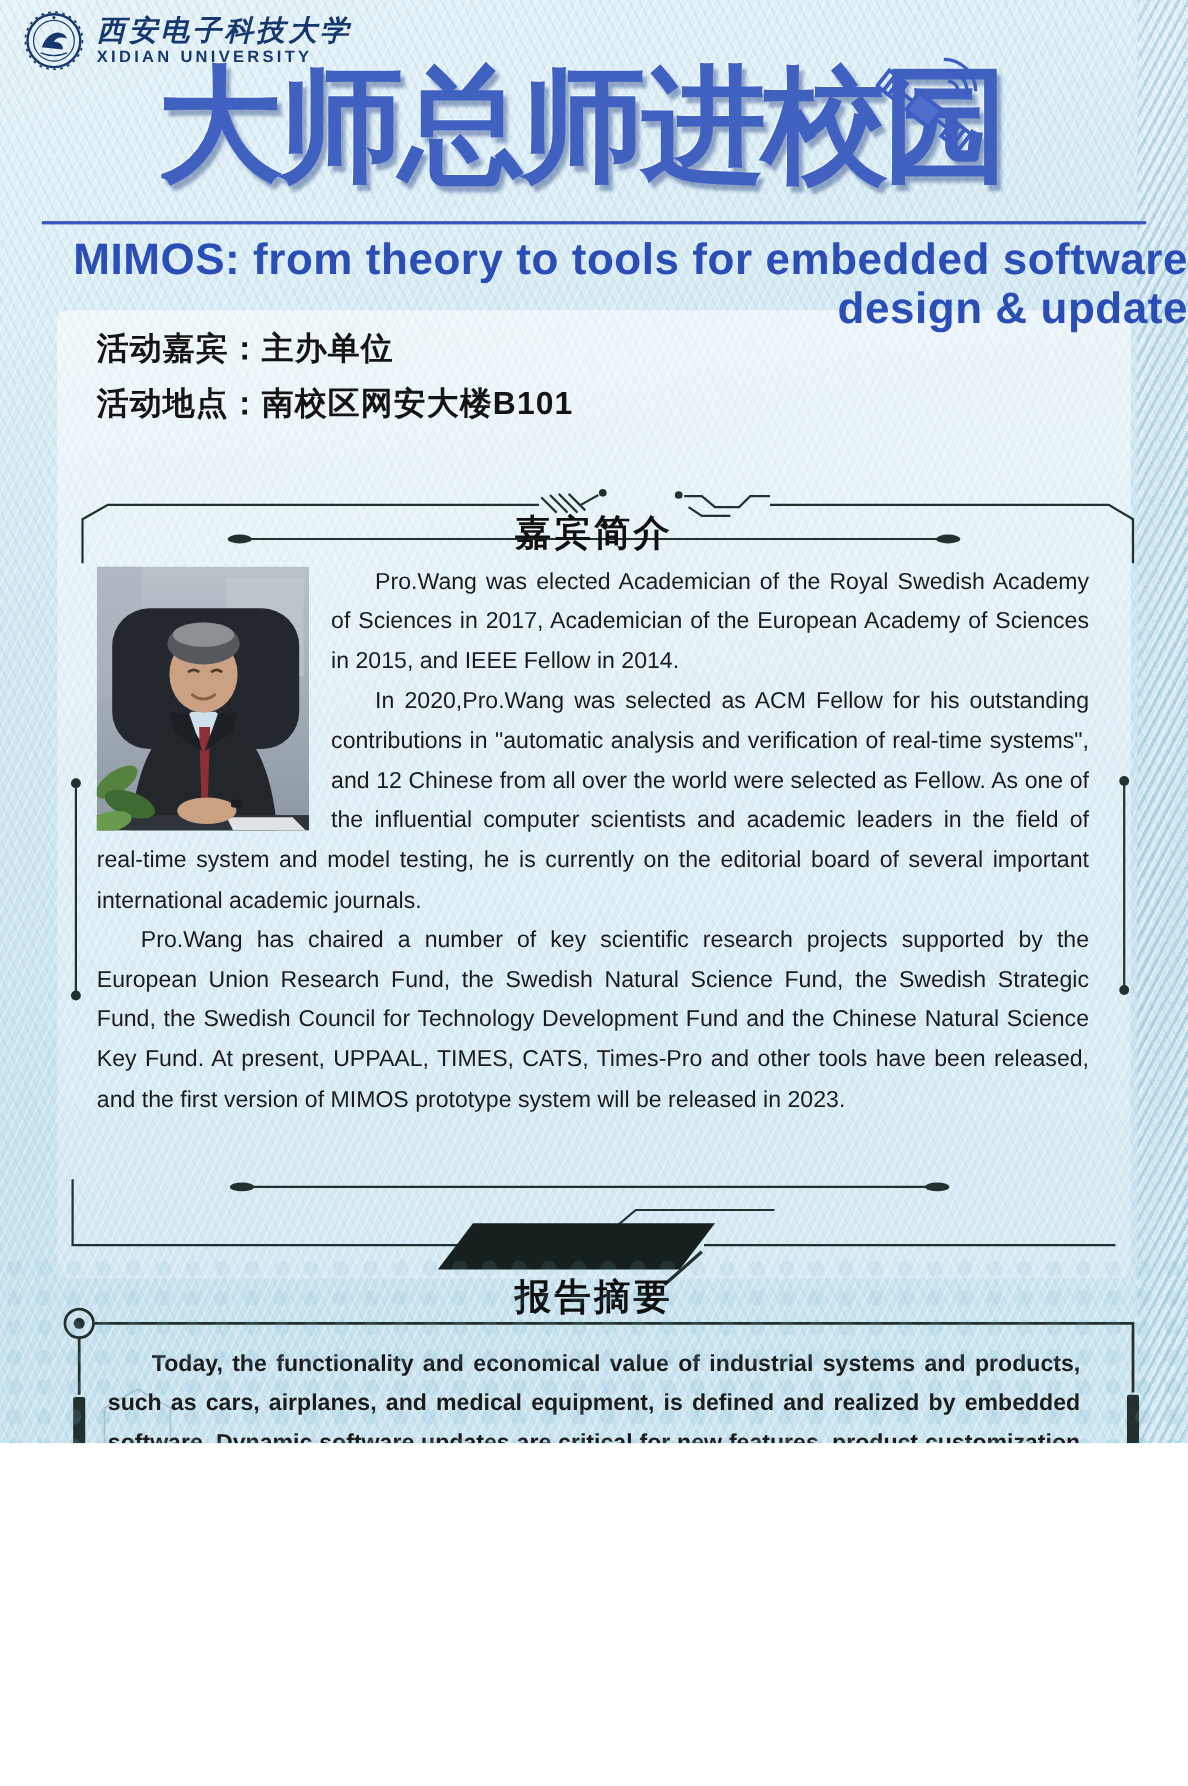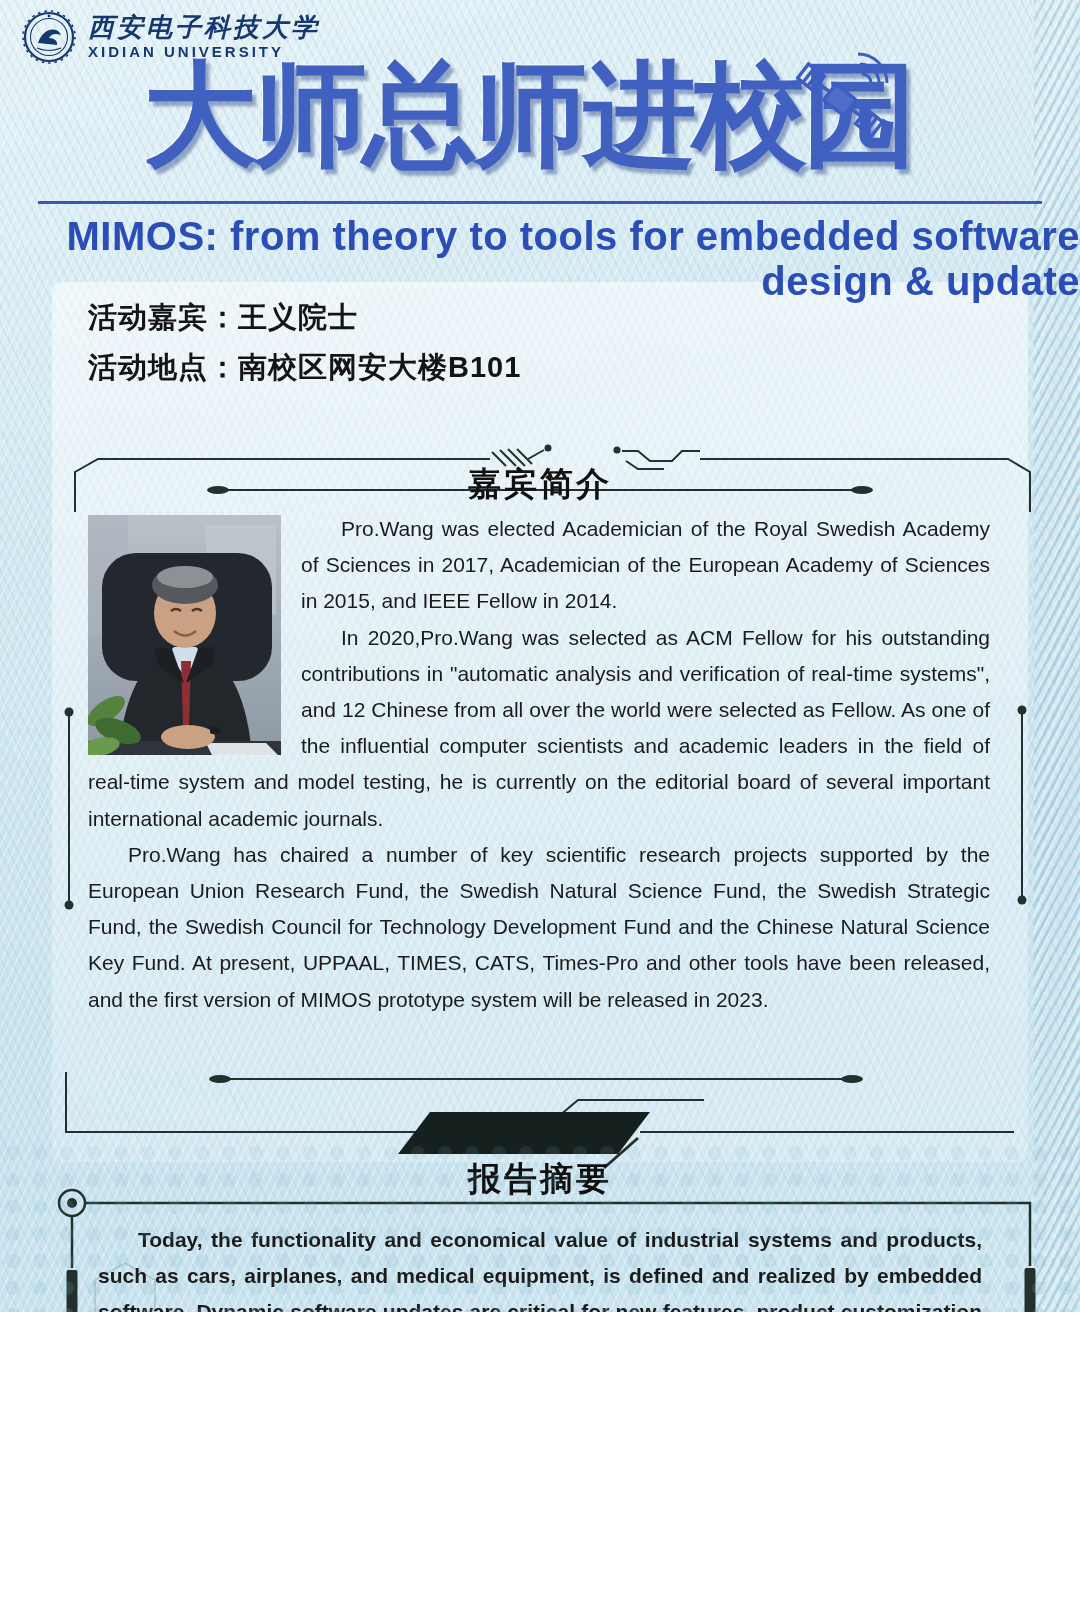--- a/index.html
+++ b/index.html
@@ -165,21 +165,21 @@
       <path d="M64,16 a19,19 0 0 1 19,19"></path>
       <path d="M62,6 a29,29 0 0 1 29,29"></path>
     </g>
   </svg>
 
   <div class="divider"></div>
 
   <div class="subtitle">MIMOS: from theory to tools for embedded software design &amp; update</div>
 
   <div class="event">
-    <div class="row"><span>活动嘉宾：</span><span>王义院士</span></div>
+    <div class="row"><span>活动嘉宾：</span><span>主办单位</span></div>
     <div class="row"><span>活动地点：</span><span>南校区网安大楼B101</span></div>
   </div>
 
   <div class="sec-title s1-title">嘉宾简介</div>
 
   <div class="bio">
     <svg class="photo" viewBox="0 0 193 240">
       <defs>
         <linearGradient id="pbg" x1="0" y1="0" x2="0" y2="1">
           <stop offset="0" stop-color="#b9c1c9"></stop>

